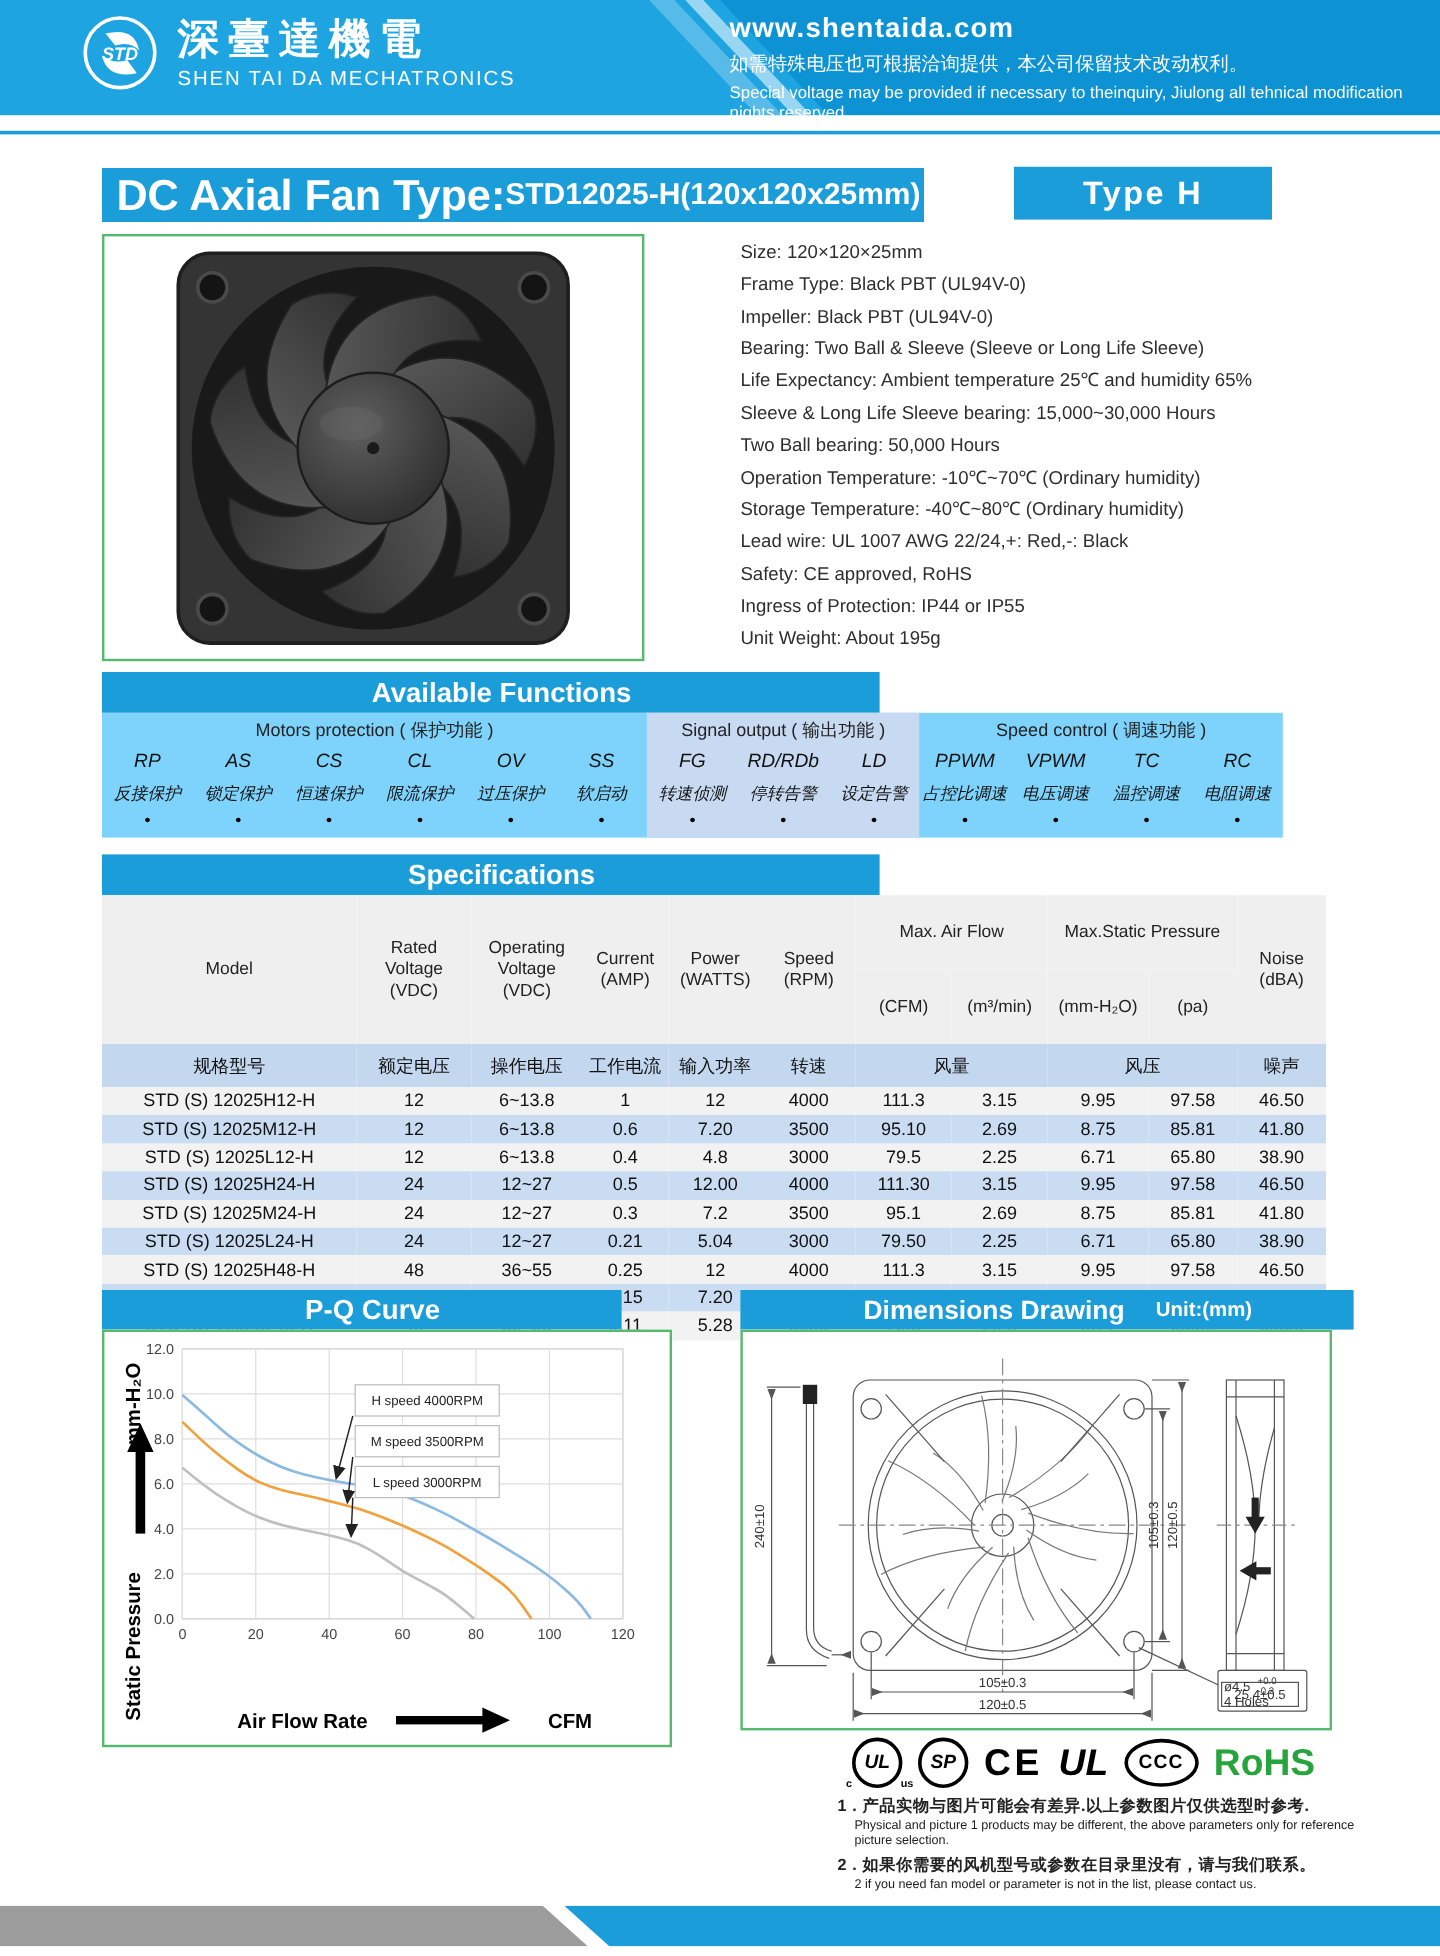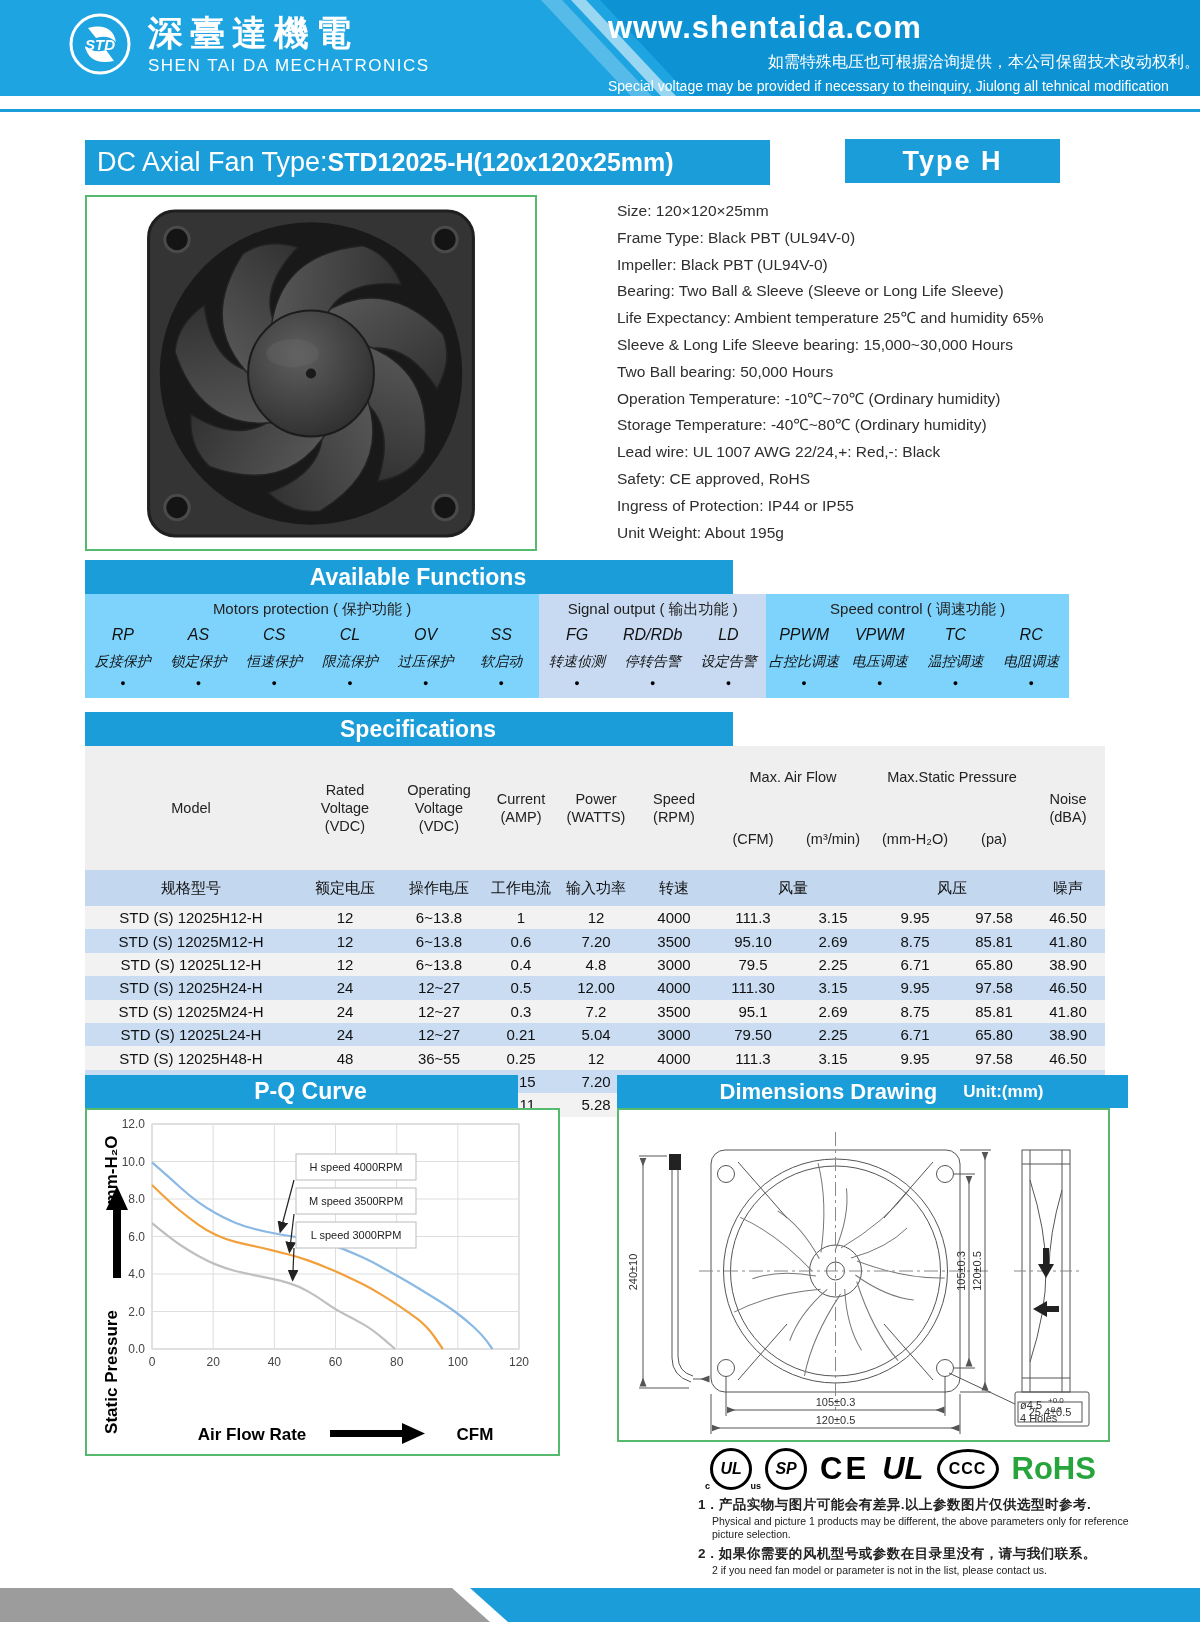--- a/index.html
+++ b/index.html
@@ -12,28 +12,28 @@
   .hdr-stripe-a{position:absolute;left:0;top:0;width:1200px;height:96px;background:rgba(255,255,255,.55);
         clip-path:polygon(571px 0,586px 0,676px 96px,661px 96px);}
   .hdr-stripe-b{position:absolute;left:0;top:0;width:1200px;height:96px;background:rgba(255,255,255,.25);
         clip-path:polygon(541px 0,562px 0,652px 96px,631px 96px);}
   .logo-wrap{position:absolute;left:68px;top:12px;display:flex;align-items:center;}
   .logo-circle{width:64px;height:64px;}
   .logo-texts{margin-left:16px;color:#fff;}
   .logo-cn{font-size:35px;font-weight:bold;letter-spacing:7px;line-height:40px;}
   .logo-en{font-size:17px;letter-spacing:1.5px;margin-top:3px;}
   .hdr-right-texts{position:absolute;left:608px;top:10px;color:#fff;}
-  .hdr-web{font-size:31px;font-weight:bold;letter-spacing:1px;}
-  .hdr-note-cn{font-size:16px;margin-top:6px;text-align:right;}
+  .hdr-web{font-size:23px;font-weight:bold;letter-spacing:1px;}
+  .hdr-note-cn{font-size:16px;margin-top:6px;}
   .hdr-note-en{font-size:14px;margin-top:5px;}
   .hdr-underline{position:absolute;left:0;top:109px;width:1200px;height:3px;background:#1b9dd9;}
   
   .title-bar{position:absolute;left:85px;top:140px;width:685px;height:45px;background:#1b9dd9;color:#fff;
         display:flex;align-items:center;padding-left:12px;box-sizing:border-box;}
-  .title-product{font-size:27px;font-weight:normal;}
+  .title-product{font-size:36px;font-weight:bold;}
   .title-model{font-size:25px;font-weight:bold;}
   .type-badge{position:absolute;left:845px;top:139px;width:215px;height:44px;background:#1b9dd9;color:#fff;
         font-size:27px;font-weight:bold;display:flex;align-items:center;justify-content:center;letter-spacing:2px;}
   
   .fan-box{position:absolute;left:85px;top:195px;width:452px;height:356px;border:2px solid #55b96e;
         box-sizing:border-box;display:flex;align-items:center;justify-content:center;background:#fff;}
   .spec-list{position:absolute;left:617px;top:198px;width:575px;margin:0;padding:0;list-style:none;
         font-size:15.5px;color:#2e2e2e;line-height:26.8px;}
   
   .section-bar{position:absolute;background:#1b9dd9;color:#fff;font-weight:bold;

